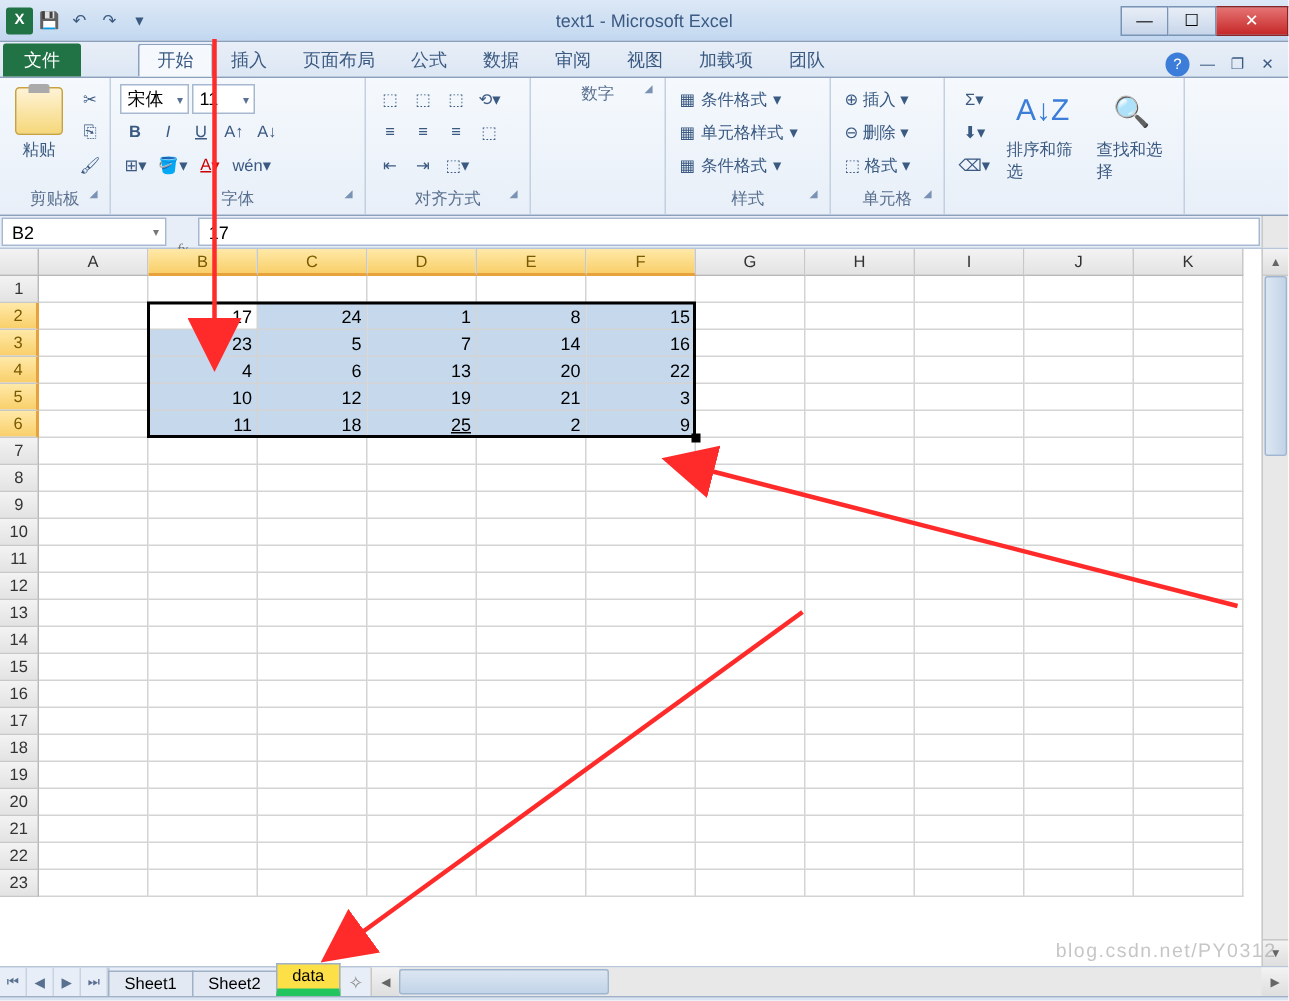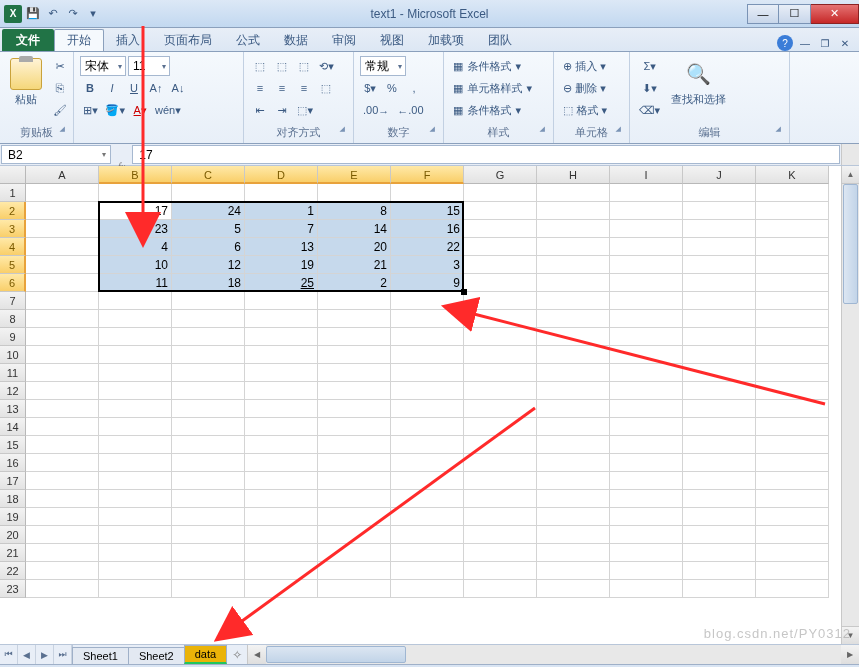--- a/index.html
+++ b/index.html
@@ -12,23 +12,23 @@
 .excel-icon { width: 18px; height: 18px; background: #217346; color: #fff; font-weight: bold; font-size: 10px; display: flex; align-items: center; justify-content: center; border-radius: 2px; }
 .title-text { position: absolute; left: 50%; transform: translateX(-50%); color: #3b5a82; font-size: 12px; }
 .win-controls { margin-left: auto; display: flex; }
 .win-btn { width: 32px; height: 20px; display: flex; align-items: center; justify-content: center; font-size: 11px; }
 .win-min { background: linear-gradient(#e8eef7,#c8d6ea); border: 1px solid #7a93b5; }
 .win-max { background: linear-gradient(#e8eef7,#c8d6ea); border: 1px solid #7a93b5; border-left: none; }
 .win-close { background: linear-gradient(#e57373,#c62828); color: #fff; border: 1px solid #8b2323; border-left: none; width: 48px; }
 
 
 .menutabs { height: 24px; background: linear-gradient(#e8eef7,#dce7f4); display: flex; align-items: flex-end; border-bottom: 1px solid #8ba0bc; padding-left: 2px; position: relative; }
-.file-tab { background: #217346; color: #fff; padding: 4px 14px; font-size: 12px; border-radius: 2px 2px 0 0; height: 22px; display: flex; align-items: center; font-weight: bold; }
+.file-tab { background: #217346; color: #fff; padding: 4px 14px; font-size: 12px; border-radius: 2px 2px 0 0; height: 22px; display: flex; align-items: center; }
 .menu-tab { padding: 4px 12px; color: #3b5a82; font-size: 12px; cursor: pointer; height: 22px; display: flex; align-items: center; }
-.menu-tab.active { background: #f5f9fd; border: 1px solid #8ba0bc; border-bottom: none; border-radius: 2px 2px 0 0; }
+.menu-tab.active { background: #f5f9fd; border: 1px solid #8ba0bc; border-bottom: none; border-radius: 2px 2px 0 0; margin-left: 38px; }
 .mdi-controls { margin-left: auto; display: flex; gap: 4px; padding-right: 6px; align-items: center; }
 .mdi-btn { width: 16px; height: 14px; font-size: 10px; color: #3b5a82; display: flex; align-items: center; justify-content: center; }
 .help-icon { width: 16px; height: 16px; border-radius: 50%; background: #3b7dd8; color: #fff; font-size: 10px; display: flex; align-items: center; justify-content: center; }
 
 
 .ribbon { height: 92px; background: linear-gradient(#f5f9fd,#e8eff8); border-bottom: 1px solid #8ba0bc; display: flex; }
 .rgroup { border-right: 1px solid #c2d0e2; padding: 2px 6px; display: flex; flex-direction: column; justify-content: space-between; }
 .rgroup-body { display: flex; gap: 4px; align-items: flex-start; padding-top: 2px; }
 .rgroup-label { text-align: center; font-size: 11px; color: #5a7090; padding: 1px 0; position: relative; }
 .rgroup-label::after { content: "◢"; position: absolute; right: 2px; font-size: 7px; color: #7a93b5; }
@@ -68,21 +68,21 @@
 .vscroll { position: absolute; right: 0; top: 0; width: 18px; bottom: 0; background: #e8e8e8; border-left: 1px solid #c8c8c8; }
 .vscroll-btn { height: 18px; background: linear-gradient(#f3f3f3,#dedede); border-bottom: 1px solid #c8c8c8; text-align: center; font-size: 8px; line-height: 18px; color: #666; }
 .vscroll-thumb { position: absolute; top: 18px; left: 1px; right: 1px; height: 120px; background: linear-gradient(90deg,#dce6f2,#c2d4e8); border: 1px solid #9fb6d2; border-radius: 2px; }
 
 
 .sheetbar { height: 20px; background: #e8eef7; border-top: 1px solid #b8c6d9; display: flex; align-items: stretch; }
 .sheet-nav { display: flex; border-right: 1px solid #b8c6d9; }
 .sheet-nav-btn { width: 18px; display: flex; align-items: center; justify-content: center; font-size: 9px; color: #5a7090; border-right: 1px solid #c8d2e0; }
 .sheet-tabs { display: flex; align-items: flex-end; }
 .sheet-tab { padding: 2px 10px; font-size: 11px; background: #e3e9f2; border: 1px solid #9fb0c8; border-bottom: none; margin-left: -1px; }
-.sheet-tab.active { background: #eab308; border-bottom: 2px solid #22c55e; position: relative; z-index: 1; }
+.sheet-tab.active { background: #fde047; border-bottom: 5px solid #22c55e; position: relative; z-index: 1; }
 .sheet-new { width: 20px; display: flex; align-items: center; justify-content: center; color: #888; }
 .hscroll { flex: 1; background: #e8e8e8; border-left: 1px solid #c8c8c8; position: relative; display: flex; }
 .hscroll-btn { width: 18px; background: linear-gradient(#f3f3f3,#dedede); text-align: center; font-size: 8px; line-height: 20px; color: #666; }
 .hscroll-track { flex: 1; position: relative; }
 .hscroll-thumb { position: absolute; left: 0; top: 1px; bottom: 1px; width: 140px; background: linear-gradient(#dce6f2,#c2d4e8); border: 1px solid #9fb6d2; border-radius: 2px; }
 
 
 .statusbar { height: 22px; background: linear-gradient(#dae5f3,#c6d6ea); border-top: 1px solid #9fb0c8; display: flex; align-items: center; font-size: 11px; color: #3b5a82; padding: 0 6px; gap: 14px; }
 
 
@@ -163,20 +163,21 @@
         <div class="sbtn">A↑</div>
         <div class="sbtn">A↓</div>
       </div>
       <div class="small-row">
         <div class="sbtn">⊞▾</div>
         <div class="sbtn">🪣▾</div>
         <div class="sbtn" style="color:#c00"><u>A</u>▾</div>
         <div class="sbtn">wén▾</div>
       </div>
     </div>
+    <div class="rgroup-label">字体</div>
   </div>
 
   <div class="rgroup" style="width:110px">
     <div class="rgroup-body vstack">
       <div class="small-row">
         <div class="sbtn">⬚</div>
         <div class="sbtn">⬚</div>
         <div class="sbtn">⬚</div>
         <div class="sbtn">⟲▾</div>
       </div>
@@ -189,32 +190,20 @@
       <div class="small-row">
         <div class="sbtn">⇤</div>
         <div class="sbtn">⇥</div>
         <div class="sbtn">⬚▾</div>
       </div>
     </div>
     <div class="rgroup-label">对齐方式</div>
   </div>
 
   <div class="rgroup" style="width:90px">
-    <div class="rgroup-body vstack" style="width:100%">
-      <div class="dropdown">常规</div>
-      <div class="small-row">
-        <div class="sbtn">$▾</div>
-        <div class="sbtn">%</div>
-        <div class="sbtn">,</div>
-      </div>
-      <div class="small-row">
-        <div class="sbtn">.00→</div>
-        <div class="sbtn">←.00</div>
-      </div>
-    </div>
     <div class="rgroup-label">数字</div>
   </div>
 
   <div class="rgroup" style="width:110px">
     <div class="rgroup-body vstack">
       <div class="sbtn" style="width:auto;justify-content:flex-start;gap:4px">▦ <span>条件格式</span>▾</div>
       <div class="sbtn" style="width:auto;justify-content:flex-start;gap:4px">▦ <span>单元格样式</span>▾</div>
       <div class="sbtn" style="width:auto;justify-content:flex-start;gap:4px">▦ <span>条件格式</span>▾</div>
     </div>
     <div class="rgroup-label">样式</div>
@@ -230,25 +219,28 @@
   </div>
 
   <div class="rgroup" style="width:160px">
     <div class="rgroup-body">
       <div class="vstack">
         <div class="sbtn">Σ▾</div>
         <div class="sbtn">⬇▾</div>
         <div class="sbtn">⌫▾</div>
       </div>
       <div class="big-btn">
+        <div class="big-btn-icon" style="font-size:20px;color:#3b7dd8">A↓Z</div>
+        <span>排序和筛选</span>
+      </div>
+      <div class="big-btn">
         <div class="big-btn-icon" style="font-size:20px">🔍</div>
         <span>查找和选择</span>
       </div>
     </div>
-    <div class="rgroup-label">编辑</div>
   </div>
 </div>
 
 <div class="fbar-row">
   <div class="namebox">B2</div>
   <div class="fx-btns">
     <span class="fx-label">fx</span>
   </div>
   <div class="formula-input">17</div>
   <div style="width:18px;background:#e8e8e8;border-left:1px solid #c8c8c8"></div>

